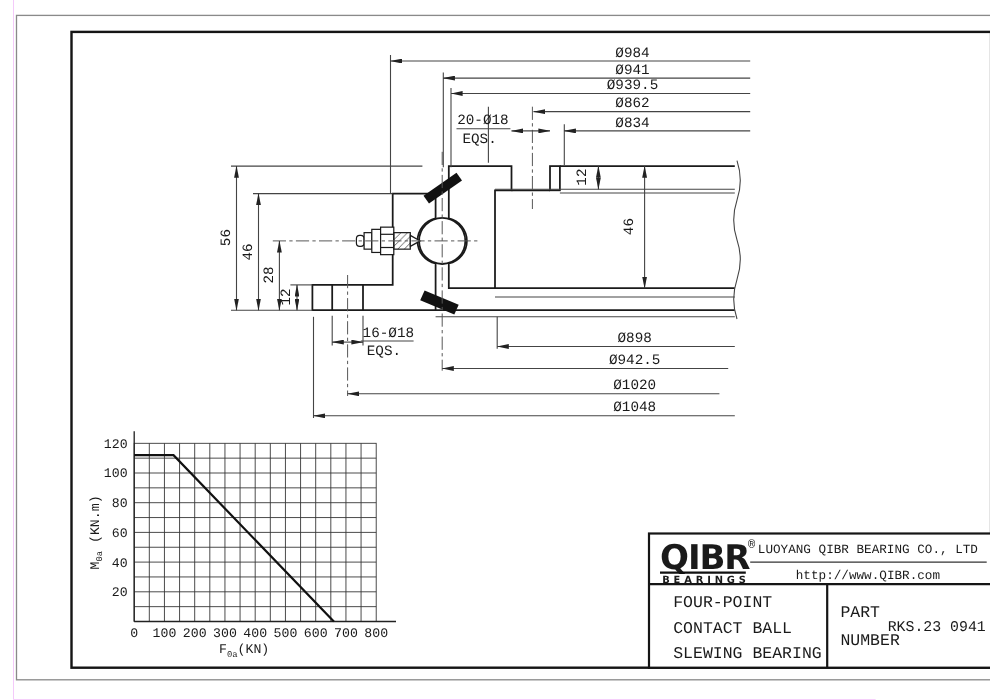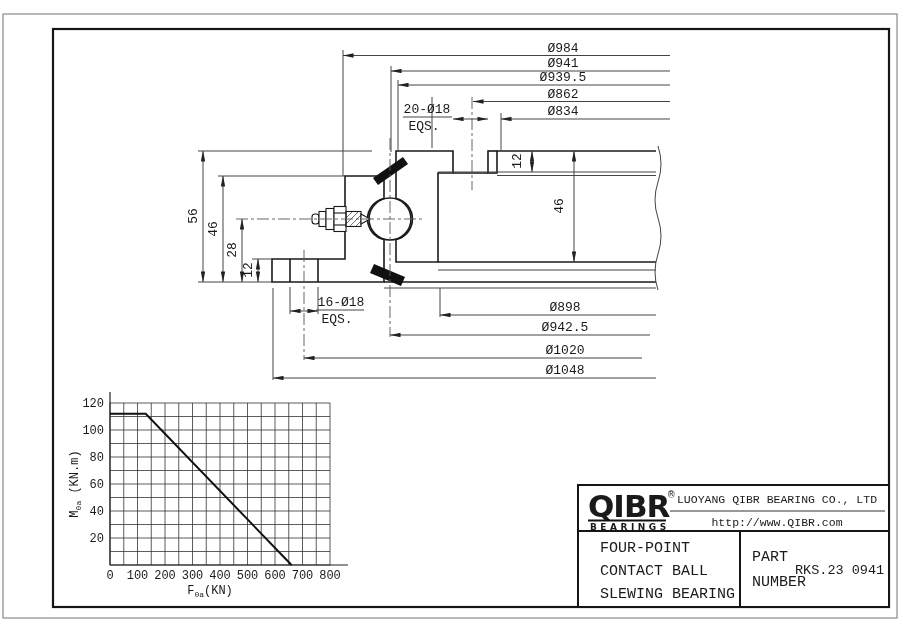--- a/index.html
+++ b/index.html
@@ -1,16 +1,16 @@
 <!DOCTYPE html>
 <html><head>
 <meta charset="utf-8">
 <style>
   html,body{margin:0;padding:0;background:#fff;}
-  .stage{width:784px;height:636px;position:relative;background:#d946ef;font-family:"Liberation Mono","DejaVu Sans Mono",monospace;}
+  .stage{width:784px;height:636px;position:relative;background:#d946ef;font-family:"Liberation Mono","DejaVu Sans Mono",monospace;margin-left:12px;}
   svg{display:block;}
   text{fill:#1a1a1a;font-family:"Liberation Mono","DejaVu Sans Mono",monospace;}
   .dimtext{font-size:13px;}
   .outline{stroke:#1a1a1a;stroke-width:1.6;fill:none;}
   .thin{stroke:#444;stroke-width:1;fill:none;}
   .dim{stroke:#444;stroke-width:1;fill:none;}
   .cl{stroke:#555;stroke-width:0.9;fill:none;stroke-dasharray:12 3 3 3;}
   .grid{stroke:#333;stroke-width:0.8;}
   .brand{font-family:"DejaVu Sans","Liberation Sans",sans-serif;font-weight:900;}
 </style>

